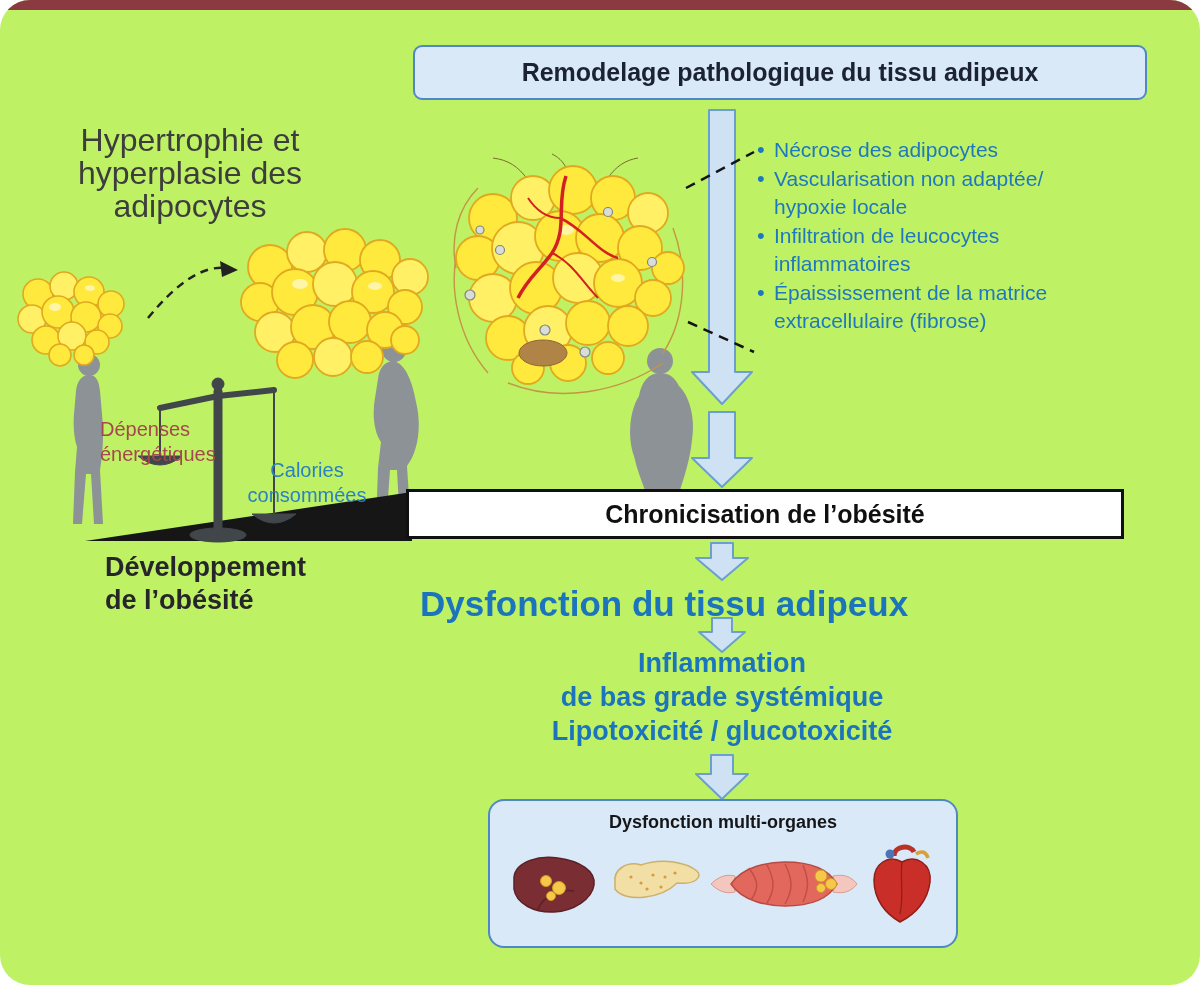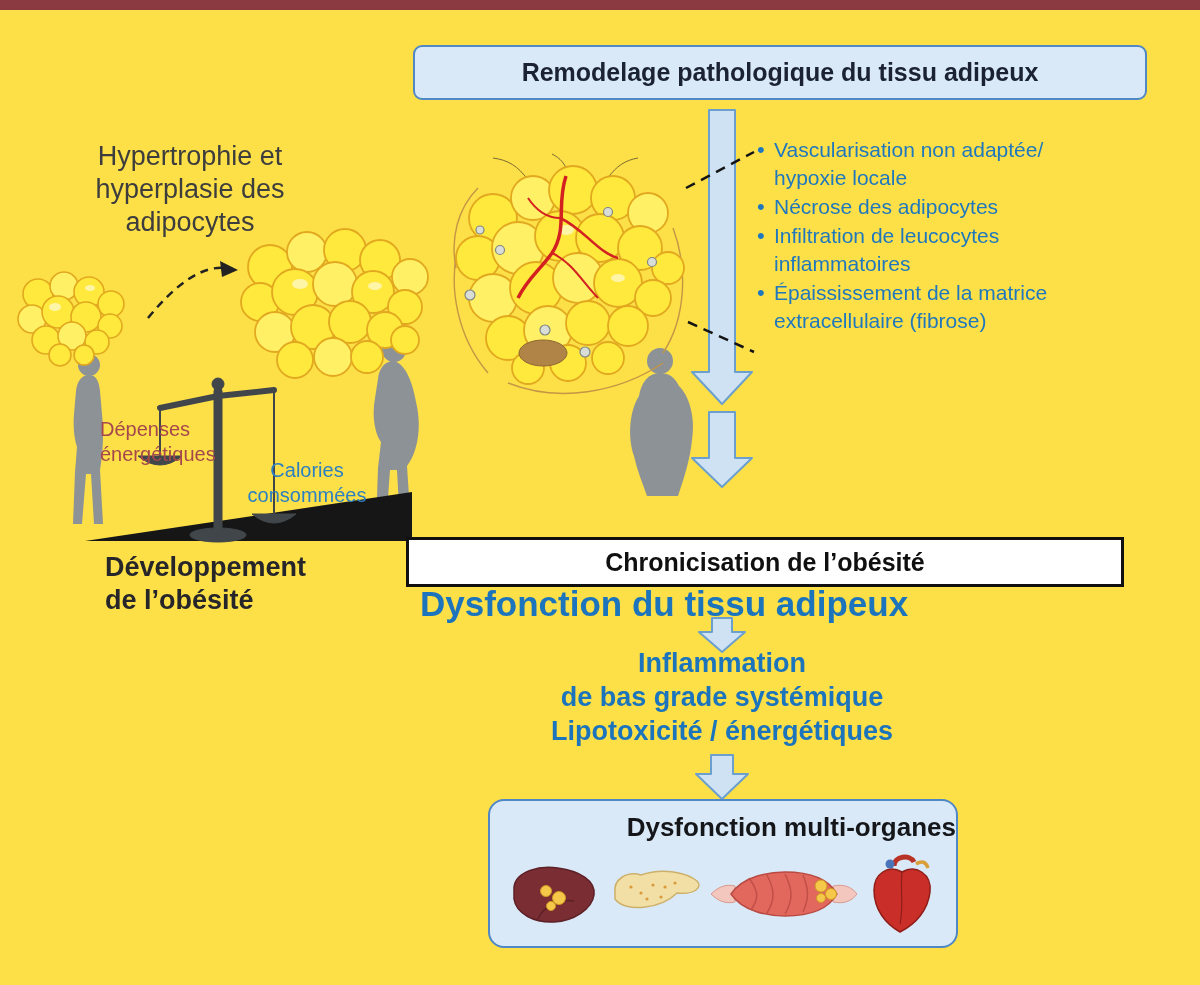--- a/index.html
+++ b/index.html
@@ -1,31 +1,30 @@
 <!DOCTYPE html>
 <html><head>
 <meta charset="utf-8">
 <style>
   * { margin:0; padding:0; box-sizing:border-box; }
   body { font-family:"Liberation Sans","DejaVu Sans",sans-serif; background:#fff; }
-  .canvas { position:relative; width:1200px; height:985px; background:#fde047; overflow:hidden; }
+  .canvas { position:relative; width:1200px; height:985px; background:#bef264; overflow:hidden;border-radius:30px; }
   .topbar { position:absolute; top:0; left:0; width:1200px; height:10px; background:#8c3a42; }
   .art { position:absolute; left:0; top:0; }
 
   .title-box {
     position:absolute; left:413px; top:45px; width:734px; height:55px;
     background:#d9e9f8; border:2.5px solid #4f88c5; border-radius:9px;
     display:flex; align-items:center; justify-content:center;
     font-size:25px; font-weight:bold; color:#1a2233;
   }
   .hypertrophy {
     position:absolute; left:55px; top:124px; width:270px;
-    text-align:center; font-size:27px; line-height:33px; color:#3d3d3d;
+    text-align:center; font-size:32px; line-height:33px; color:#3d3d3d;
     white-space:pre-line;
-    margin-top:16px;
   }
   .bullets {
     position:absolute; left:757px; top:136px; width:402px; list-style:none;
     color:#1f78be; font-size:21px; line-height:28px;
   }
   .bullets li { position:relative; padding-left:17px; margin-bottom:1px; }
   .bullets li::before { content:"•"; position:absolute; left:0; top:0; font-size:22px; }
   .bullets li span { white-space:pre-line; }
 
   .scale-label-left {
@@ -34,41 +33,41 @@
   }
   .scale-label-right {
     position:absolute; left:228px; top:458px; width:158px; text-align:center;
     color:#2b7fc3; font-size:20px; line-height:25px; white-space:pre-line; font-weight:500;
   }
 
   .chronic-bar {
     position:absolute; left:406px; top:489px; width:718px; height:50px;
     background:#ffffff; border:3px solid #101010;
     display:flex; align-items:center; justify-content:center;
-    font-size:25px; font-weight:bold; color:#101010;margin-top:48px;
+    font-size:25px; font-weight:bold; color:#101010;
   }
   .developpement {
     position:absolute; left:105px; top:551px; width:270px; text-align:left;
     font-size:27px; line-height:33px; font-weight:bold; color:#26262a; white-space:pre-line;
   }
   .dysfonction {
     position:absolute; left:420px; top:584px; width:604px; text-align:left;
     font-size:35px; font-weight:bold; color:#1b74bc;
   }
   .inflammation {
     position:absolute; left:420px; top:646px; width:604px; text-align:center;
     font-size:27px; line-height:34px; font-weight:bold; color:#1b74bc;
   }
 
   .organ-box {
     position:absolute; left:488px; top:799px; width:470px; height:149px;
     background:#d9e9f8; border:2.5px solid #4f88c5; border-radius:16px;
   }
   .organ-title {
-    margin-top:11px; text-align:right; font-size:26px; font-weight:bold; color:#15161a;
+    margin-top:11px; text-align:center; font-size:18px; font-weight:bold; color:#15161a;
   }
   .organ-icons {
     display:flex; align-items:center; justify-content:space-between;
     padding:0 18px; margin-top:7px; height:88px;
   }
 </style>
 </head>
 <body>
 
 <div class="canvas">
@@ -230,23 +229,23 @@
 
   <div class="title-box">
     <span>Remodelage pathologique du tissu adipeux</span>
   </div>
 
   <div class="hypertrophy">Hypertrophie et
 hyperplasie des
 adipocytes</div>
 
   <ul class="bullets">
+    <li><span>Nécrose des adipocytes</span></li>
     <li><span>Vascularisation non adaptée/
 hypoxie locale</span></li>
-    <li><span>Nécrose des adipocytes</span></li>
     <li><span>Infiltration de leucocytes
 inflammatoires</span></li>
     <li><span>Épaississement de la matrice
 extracellulaire (fibrose)</span></li>
   </ul>
 
   <div class="scale-label-left">Dépenses
 énergétiques</div>
   <div class="scale-label-right">Calories
 consommées</div>
@@ -256,21 +255,21 @@
   </div>
 
   <div class="developpement">Développement
 de l’obésité</div>
 
   <div class="dysfonction">Dysfonction du tissu adipeux</div>
 
   <div class="inflammation">
     <div>Inflammation</div>
     <div>de bas grade systémique</div>
-    <div>Lipotoxicité / énergétiques</div>
+    <div>Lipotoxicité / glucotoxicité</div>
   </div>
 
   <div class="organ-box">
     <div class="organ-title">Dysfonction multi-organes</div>
     <div class="organ-icons">
 
       <svg width="92" height="66" viewBox="0 0 92 66">
         <path d="M6 26 C8 10 32 4 50 7 C72 10 88 20 86 34 C84 48 66 60 46 61 C27 62 8 53 6 38 Z" fill="#7b2d34" stroke="#5c2026" stroke-width="1.5"></path>
         <path d="M30 58 C36 44 52 38 66 40" fill="none" stroke="#5c2026" stroke-width="1.5"></path>
         <g fill="#f6c84a" stroke="#cf9a22" stroke-width="1">

